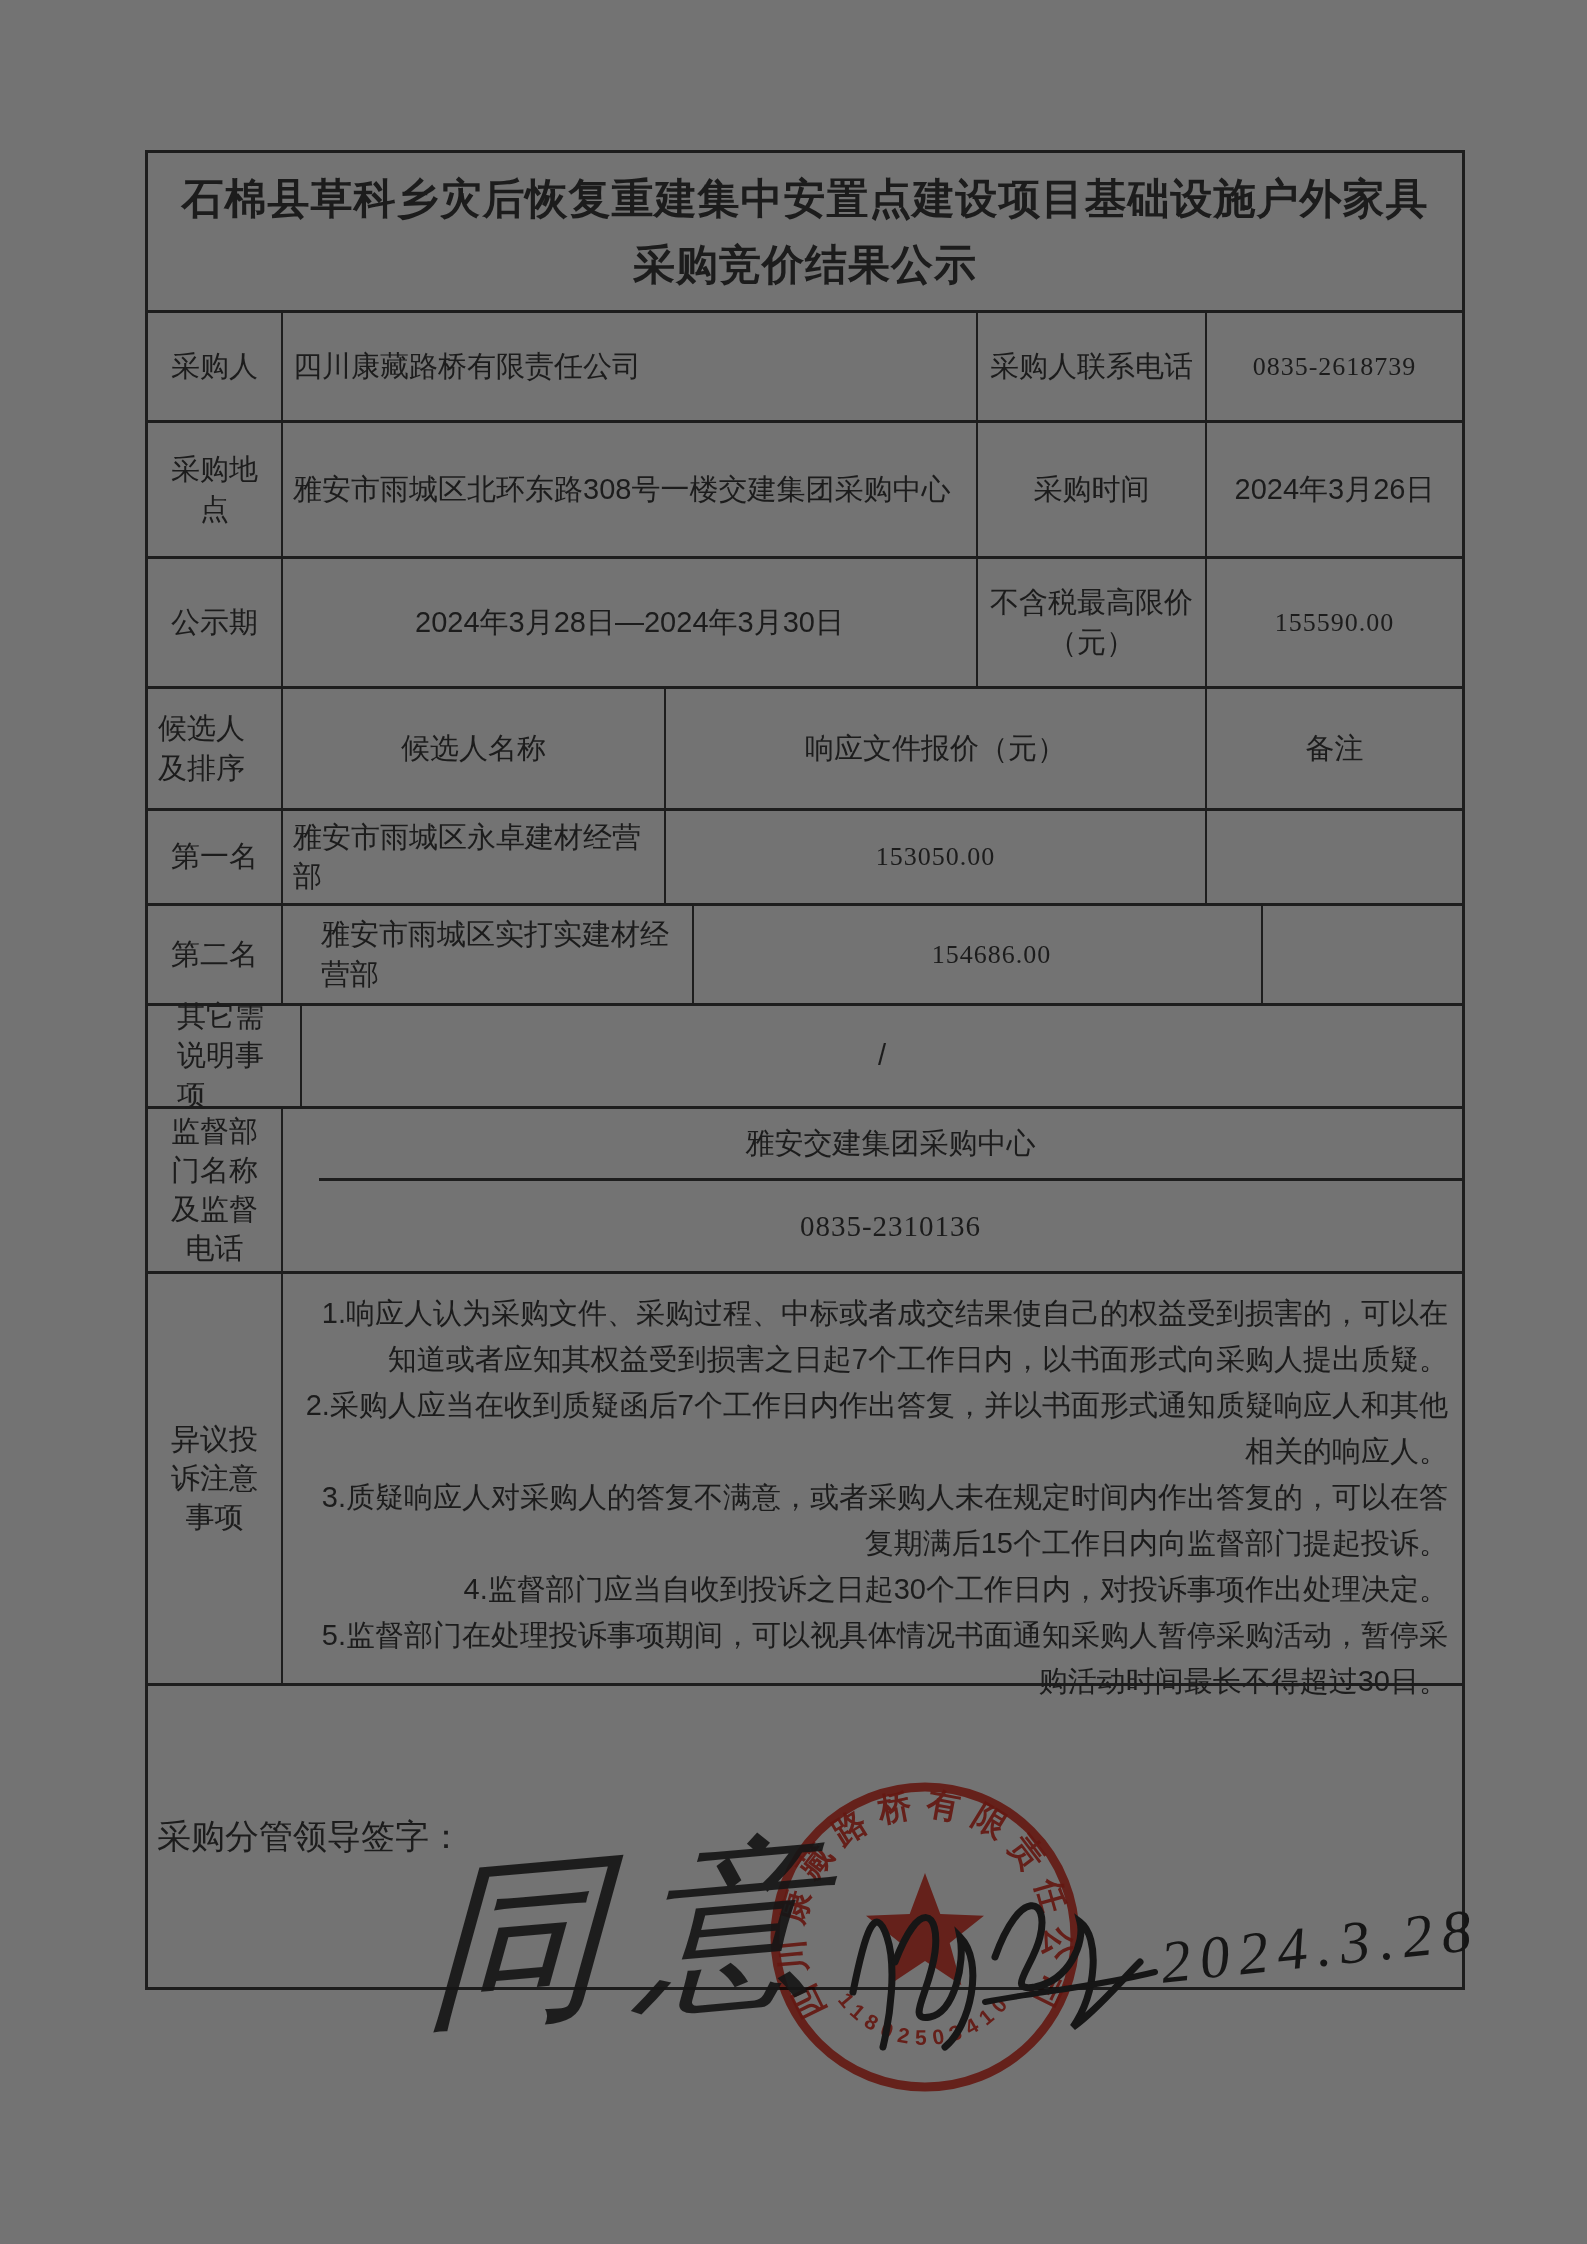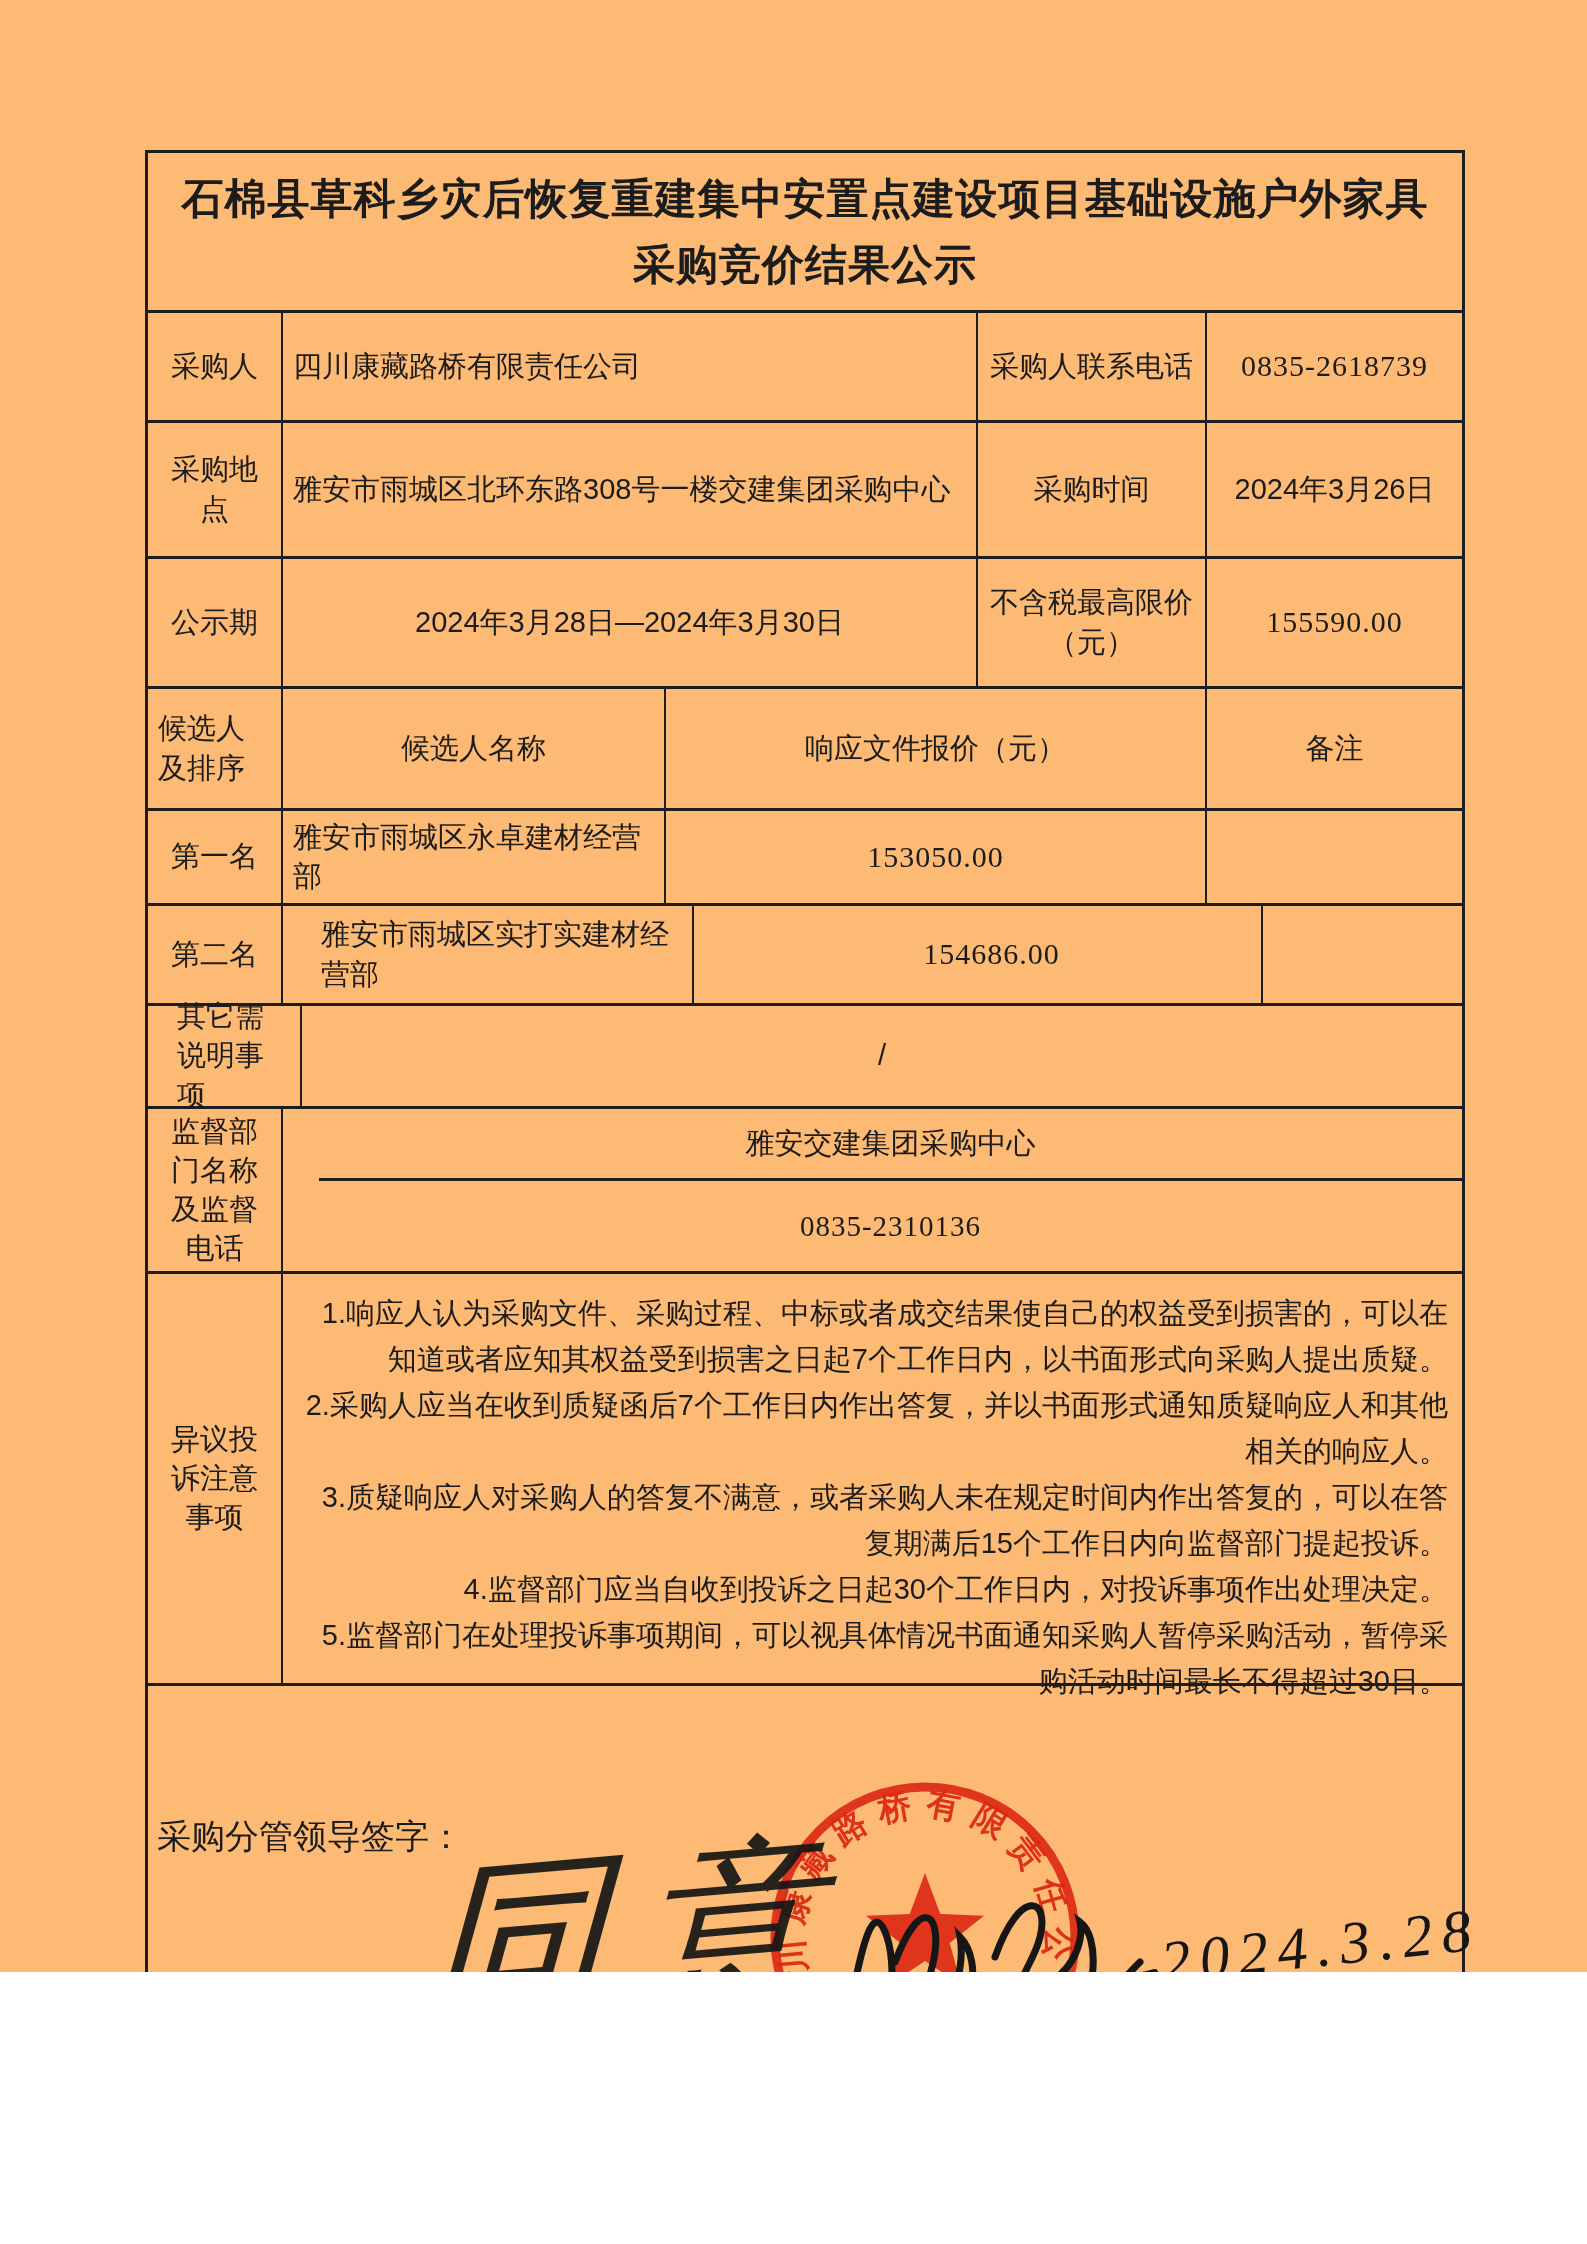--- a/index.html
+++ b/index.html
@@ -1,19 +1,19 @@
 <!DOCTYPE html>
 <html><head>
 <meta charset="utf-8">
 <style>
   html,body{margin:0;padding:0;background:#ffffff;}
   .page{
     position:relative;
-    width:1587px;height:1972px;
-    background:#fdba74;
+    width:1587px;height:2244px;
+    background:#737373;
     font-family:"Liberation Sans", sans-serif;
     color:#1c1c1c;
     overflow:hidden;
   }
   .table{
     position:absolute;left:145px;top:150px;
     width:1320px;height:1840px;
     border:3px solid #1d1d1d;
     box-sizing:border-box;
     display:flex;flex-direction:column;
@@ -23,21 +23,21 @@
   .cell{
     box-sizing:border-box;
     border-right:2px solid #1d1d1d;
     display:flex;align-items:center;justify-content:center;
     font-size:29px;line-height:1.35;
     padding:4px 10px;
   }
   .cell:last-child{border-right:none;}
   .lab{text-align:center;}
   .left{justify-content:flex-start;text-align:left;}
-  .num{font-family:"Liberation Serif", serif;font-size:30px;letter-spacing:1px;}
+  .num{font-family:"Liberation Serif", serif;font-size:26px;letter-spacing:1px;}
   .w-label{width:135px;flex-shrink:0;}
   .w-val{width:695px;flex-shrink:0;}
   .w-c3{width:229px;flex-shrink:0;}
   .w-name{width:383px;flex-shrink:0;}
   .w-quote{width:541px;flex-shrink:0;}
   .grow{flex:1;}
   .r-title{height:160px;}
   .r-project{height:138px;}
   .r-purchaser{height:110px;}
   .r-location{height:136px;}

